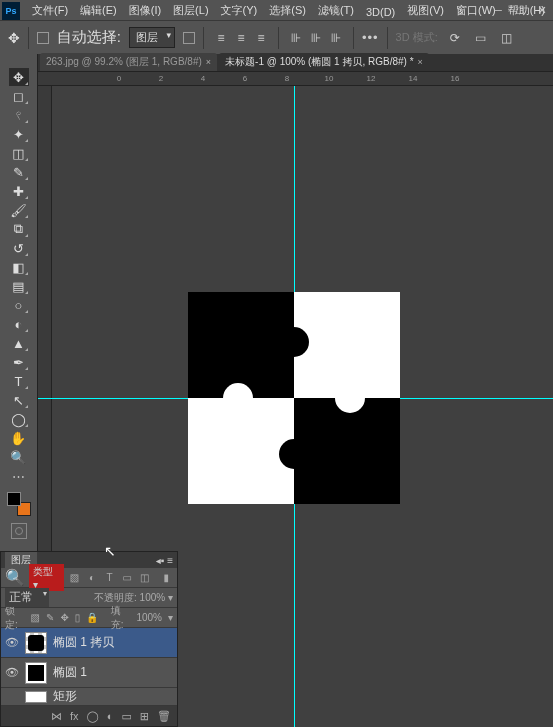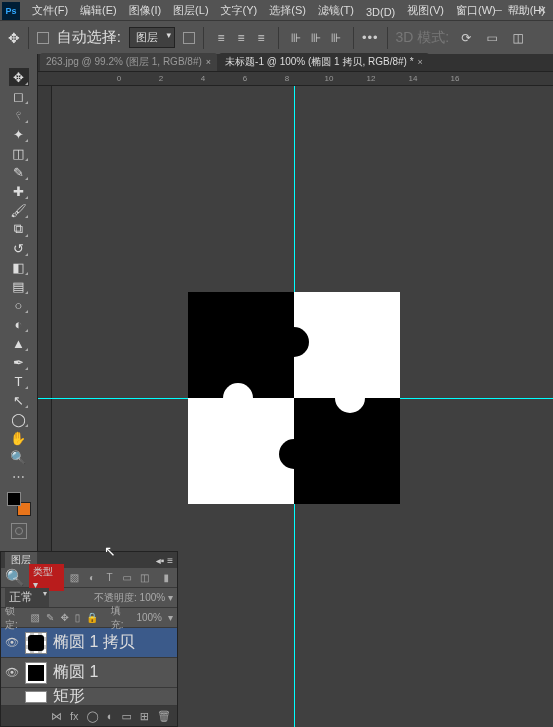--- a/index.html
+++ b/index.html
@@ -16,21 +16,21 @@
 .optbar { height: 34px; background: #535353; border-top: 1px solid #383838; display: flex; align-items: center; padding: 0 8px; gap: 8px; }
 .optbar .icon { color: #ddd; font-size: 14px; }
 .optbar .check { width: 12px; height: 12px; border: 1px solid #999; }
 .optbar .label { color: #ddd; font-size: 15px; }
 .optbar .dropdown { background: #404040; border: 1px solid #222; color: #ddd; font-size: 11px; padding: 2px 16px 2px 6px; position: relative; }
 .optbar .dropdown::after { content: "▾"; position: absolute; right: 3px; font-size: 9px; }
 .optbar .sep { width: 1px; height: 22px; background: #383838; }
 .optbar .btngroup { display: flex; gap: 2px; }
 .optbar .tbtn { width: 18px; height: 18px; display: flex; align-items: center; justify-content: center; color: #ccc; font-size: 12px; }
 .optbar .dots { color: #ccc; letter-spacing: 1px; font-size: 13px; }
-.optbar .dim { color: #777; font-size: 14px; }
+.optbar .dim { color: #777; font-size: 11px; }
 
 
 .tabbar { height: 18px; background: #323232; display: flex; align-items: end; padding-left: 40px; gap: 2px; border-bottom: 1px solid #222; }
 .tab { font-size: 10px; padding: 2px 6px; color: #ccc; border-top-left-radius: 3px; border-top-right-radius: 3px; }
 .tab.inactive { background: #404040; color: #999; }
 .tab.active { background: #323232; color: #ddd; }
 .tab .x { color: #aaa; margin-left: 4px; font-size: 9px; }
 
 
 .rulrow { position: absolute; left: 38px; top: 72px; right: 0; height: 14px; background: #3a3a3a; border-bottom: 1px solid #222; color: #999; font-size: 8px; display: flex; align-items: center; overflow: hidden; }
@@ -72,21 +72,21 @@
 .panel-blend .bd { font-size: 12px; color: #ccc; background: #404040; padding: 1px 16px 1px 4px; position: relative; }
 .panel-blend .bd::after { content: "▾"; position: absolute; right: 2px; font-size: 8px; }
 .panel-blend .op { font-size: 10px; color: #aaa; }
 .panel-lock { height: 20px; display: flex; align-items: center; gap: 6px; padding: 0 4px; font-size: 10px; color: #aaa; border-bottom: 1px solid #383838; }
 .layer { height: 30px; display: flex; align-items: center; gap: 6px; padding: 0 4px; border-bottom: 1px solid #383838; }
 .layer.sel { background: #3b5a8a; }
 .eye { width: 14px; color: #ccc; font-size: 11px; text-align: center; }
 .thumb { width: 22px; height: 22px; border: 1px solid #888; background: #fff; position: relative; }
 .thumb.trans { background: repeating-conic-gradient(#ccc 0 25%, #fff 0 50%) 0 0/8px 8px; }
 .thumb-inner { position: absolute; inset: 2px; }
-.lname { font-size: 16px; color: #ddd; }
+.lname { font-size: 12px; color: #ddd; }
 .panel-bottom { height: 20px; background: #3a3a3a; display: flex; align-items: center; justify-content: flex-end; gap: 8px; padding: 0 6px; color: #aaa; font-size: 11px; }
 
 .fa {font-style: normal;}
 .cursor-ptr { position: absolute; left: 104px; bottom: 168px; color: #fff; font-size: 14px; pointer-events: none; }
 </style>
 </head>
 <body>
 
 <div class="menubar">
   <div class="ps-logo">Ps</div>

